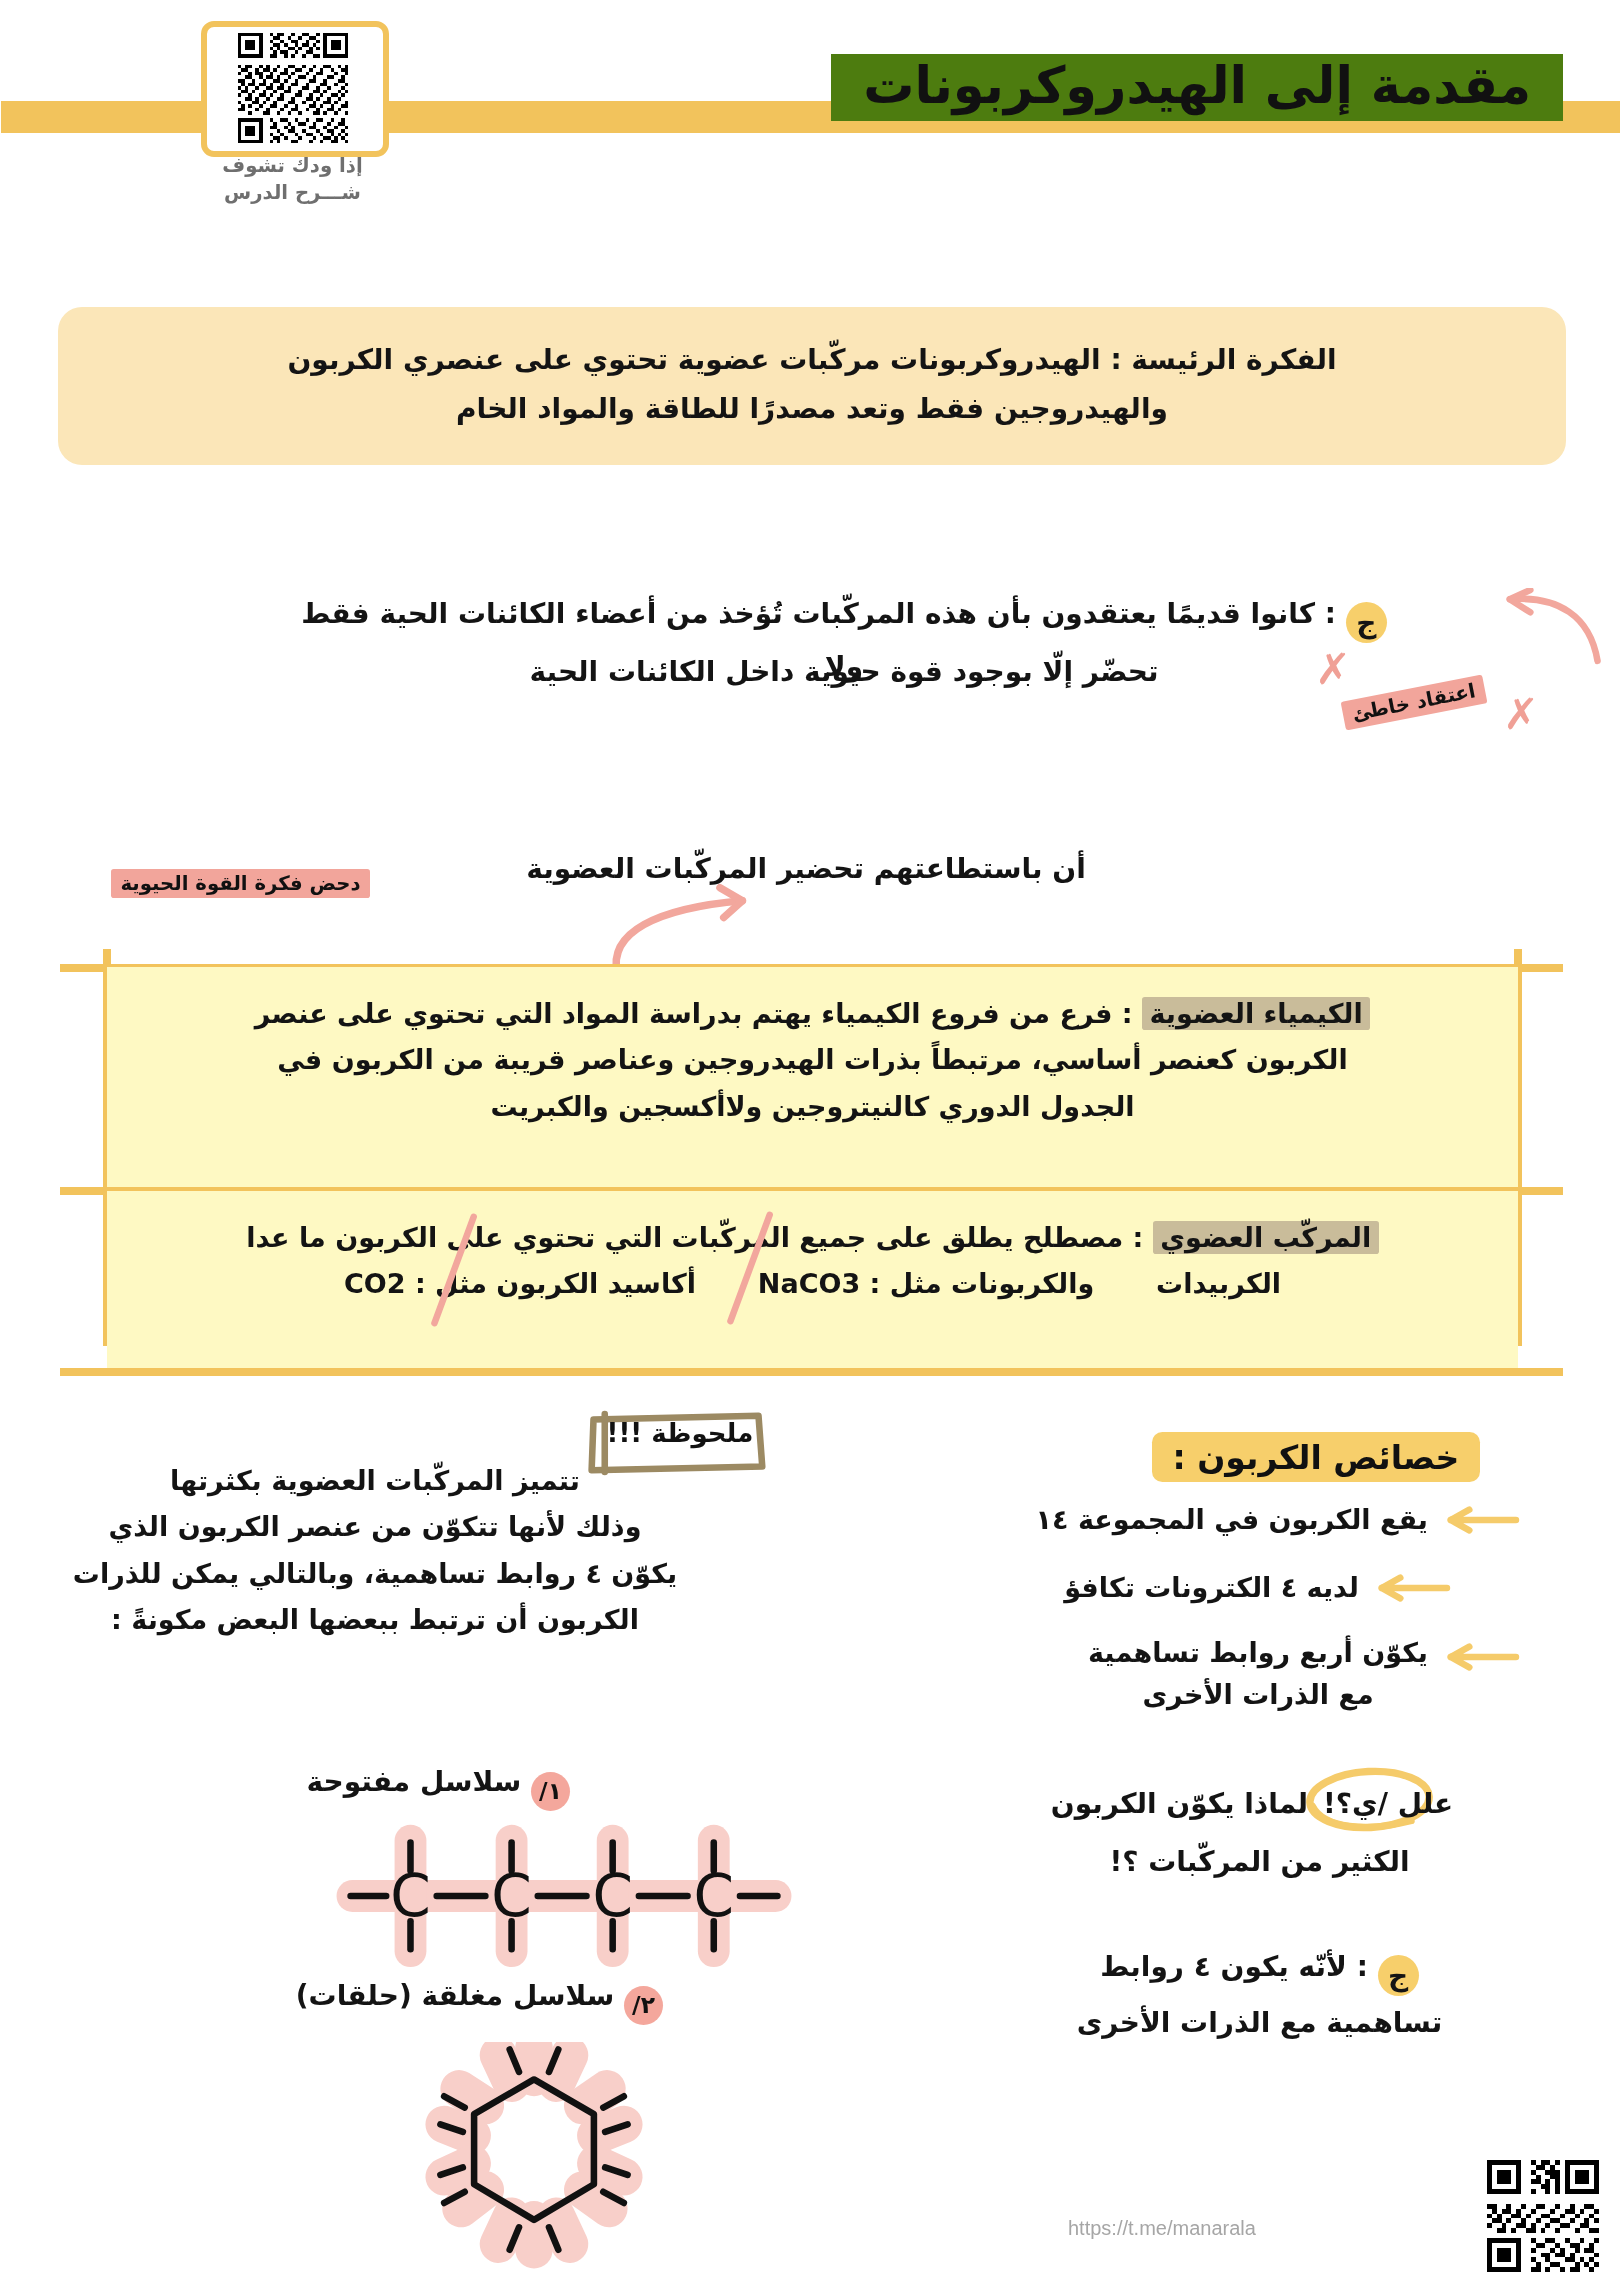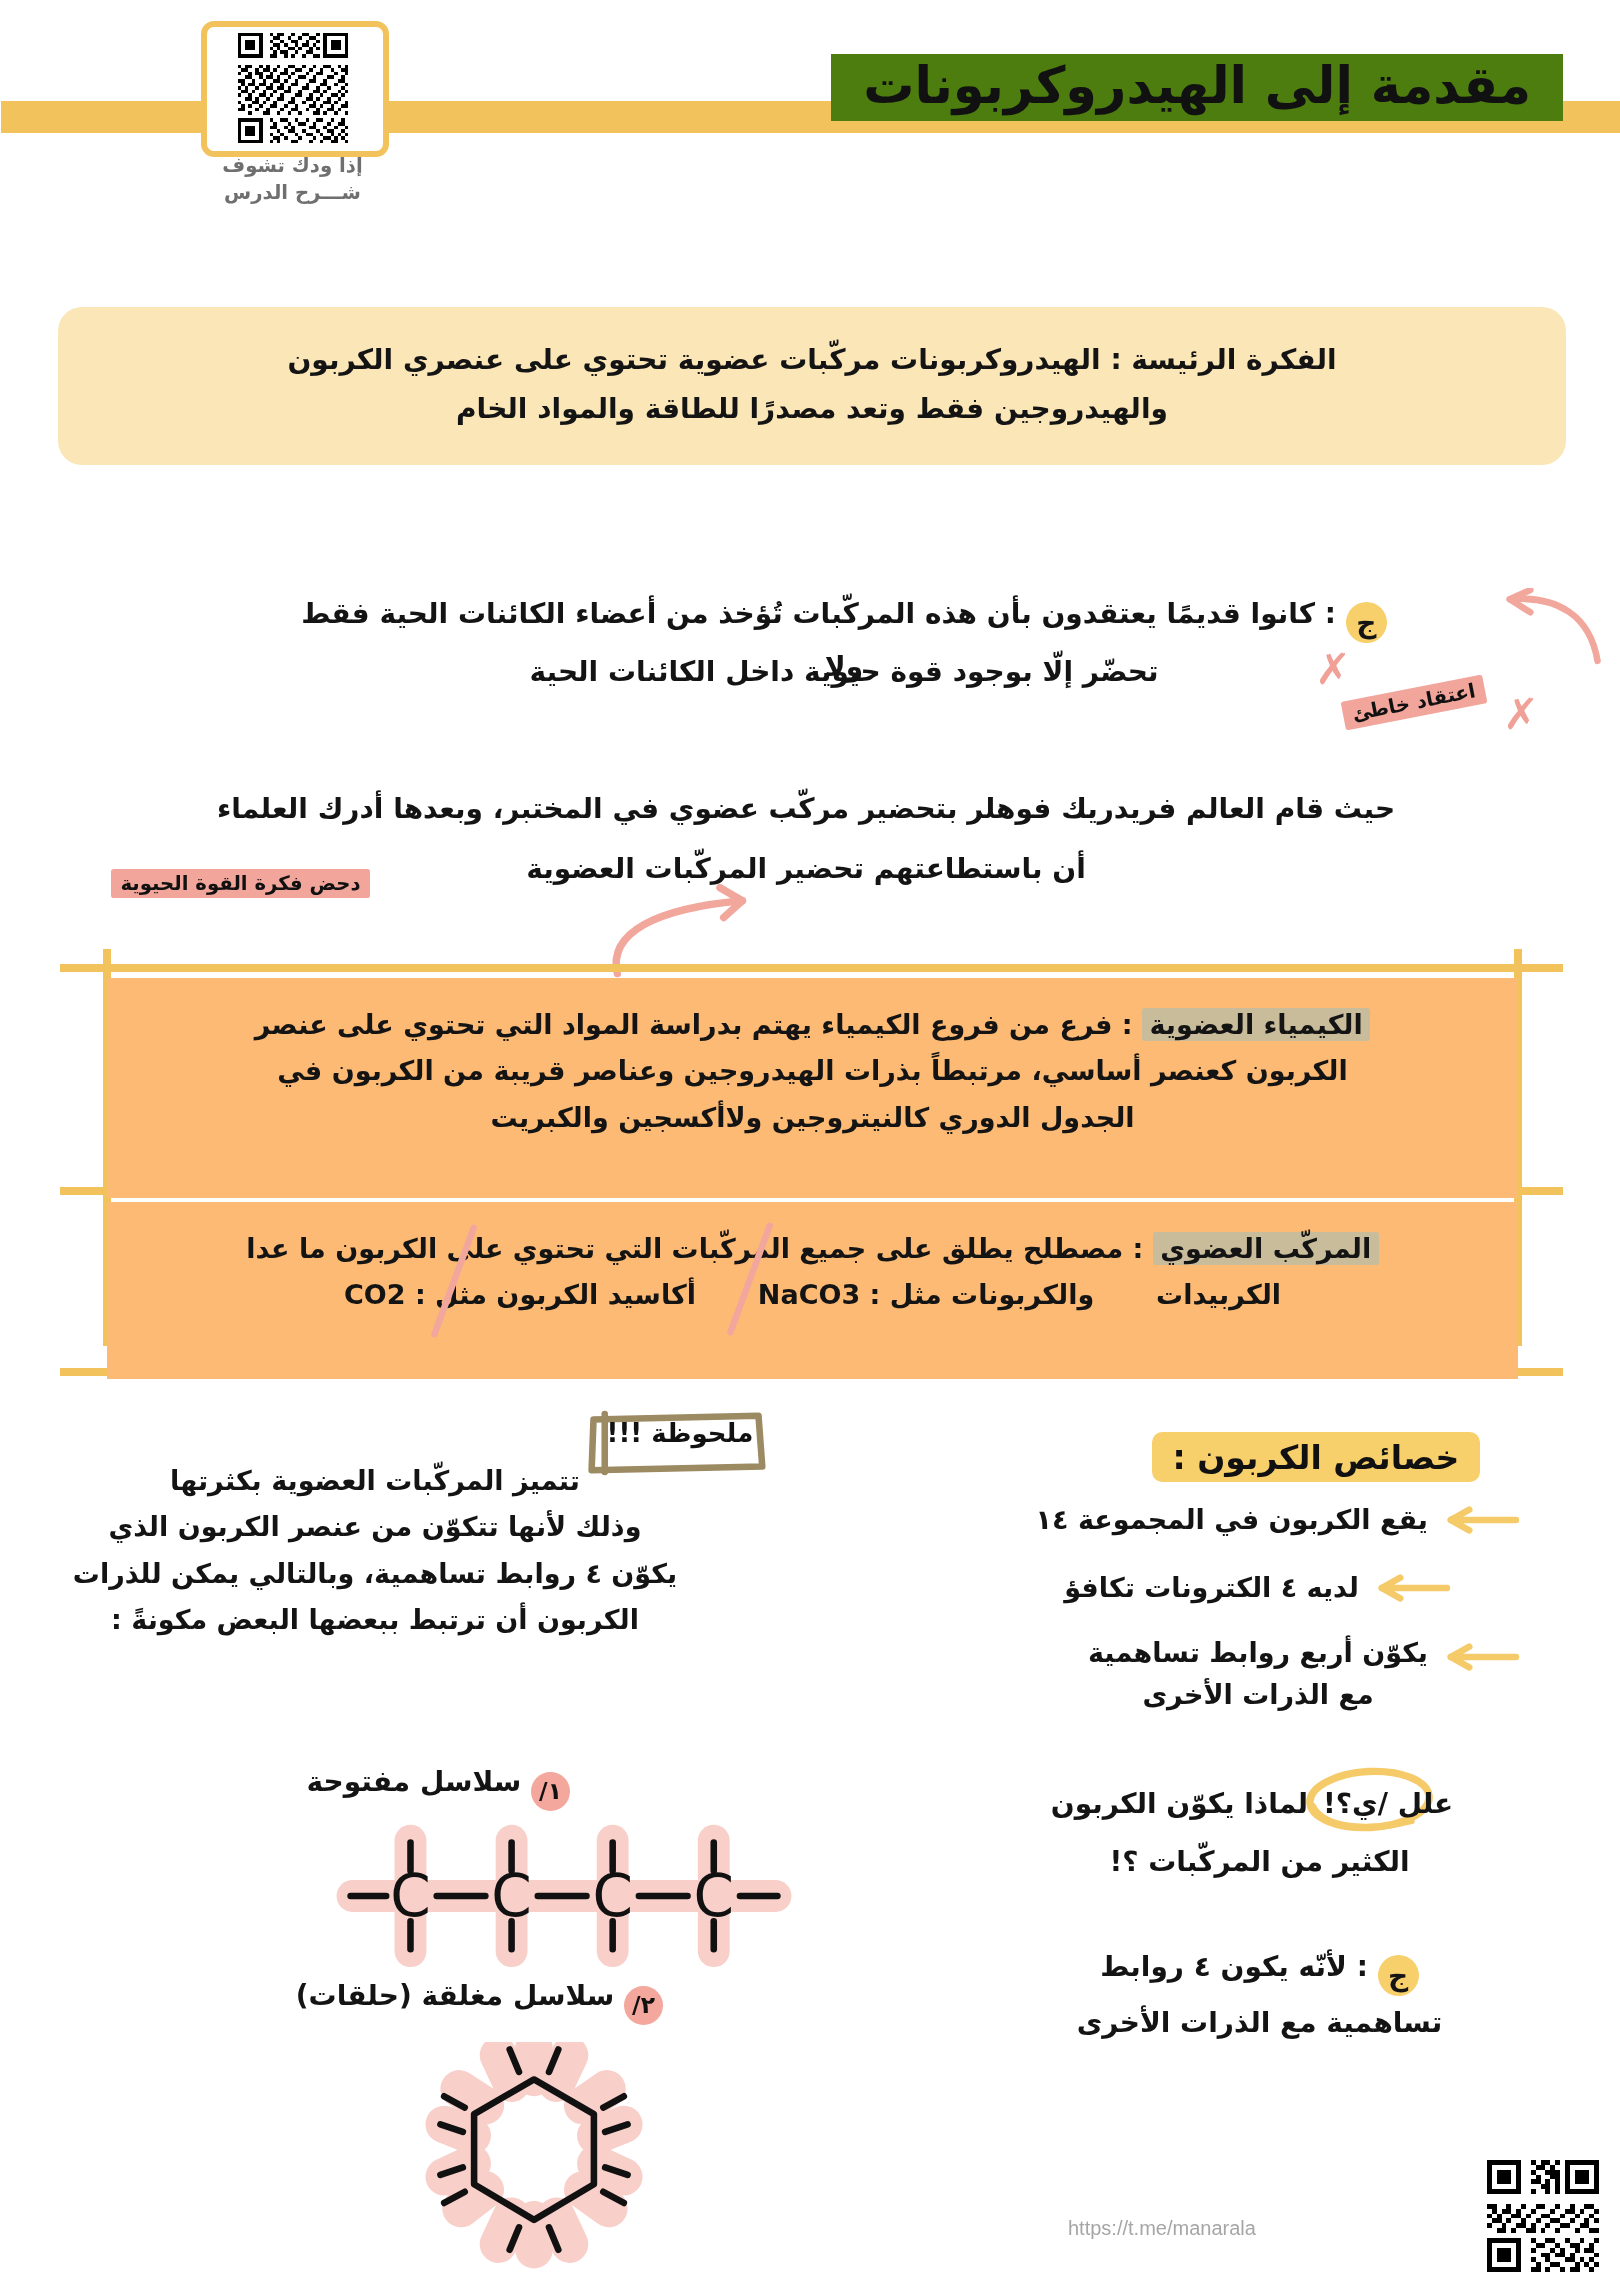--- a/index.html
+++ b/index.html
@@ -70,23 +70,23 @@
 
   
   .pink-note{
     position:absolute;font-size:19.7px;font-weight:bold;color:#111;
     background:#f2a59b;padding:2.8px 9.4px;border-radius:2.8px;white-space:nowrap;
   }
 
   
   .defs{position:absolute;left:66px;top:986px;width:1492px;}
   .defbox{
-    background:#fdba74;
+    background:#fef9c3;
     padding:24px 41px 28px 41px;box-sizing:border-box;
-    text-align:center;position:relative;margin-top:11px;
+    text-align:center;position:relative;
   }
   .defbox p{margin:0;font-size:27px;line-height:1.72;font-weight:bold;color:#141414;}
   .term{background:#c9bc9a;padding:0.9px 7.5px;border-radius:2.8px;}
 
   
   .rule{position:absolute;background:#f2c35c;}
   .vrule{width:8.4px;}
   .hrule{height:8.4px;}
 
   
@@ -396,21 +396,20 @@
 
   <svg style="position:absolute;left:1493px;top:588px;" width="112" height="86" viewBox="0 0 120 92">
     <path d="M112 78 C104 30 70 8 18 12" fill="none" stroke="#f2a79d" stroke-width="7" stroke-linecap="round"></path>
     <path d="M18 12 L40 2 M18 12 L40 26" fill="none" stroke="#f2a79d" stroke-width="7" stroke-linecap="round"></path>
   </svg>
 
   <div style="position:absolute;left:1315px;top:648px;font-size:43px;color:#f0a096;font-weight:bold;line-height:1;">✗</div>
   <div style="position:absolute;left:1503px;top:693px;font-size:43px;color:#f0a096;font-weight:bold;line-height:1;">✗</div>
   <div class="pink-note" style="left:1342px;top:688px;transform:rotate(-11deg);transform-origin:center;">اعتقاد خاطئ</div>
 
-  <div class="qline" style="right:84px;top:785px;width:1462px;">حيث قام العالم فريدريك فوهلر بتحضير مركّب عضوي في المختبر، وبعدها أدرك العلماء</div>
   <div class="qline" style="right:84px;top:845px;width:1462px;">أن باستطاعتهم تحضير المركّبات العضوية</div>
 
   <svg style="position:absolute;left:600px;top:869px;" width="169" height="112" viewBox="0 0 180 120">
     <path d="M18 112 C8 68 60 42 152 34" fill="none" stroke="#f2a79d" stroke-width="8" stroke-linecap="round"></path>
     <path d="M152 34 L128 20 M152 34 L132 52" fill="none" stroke="#f2a79d" stroke-width="8" stroke-linecap="round"></path>
   </svg>
   <div class="pink-note" style="left:111px;top:869px;">دحض فكرة القوة الحيوية</div>
 
   <div class="defs">
 

